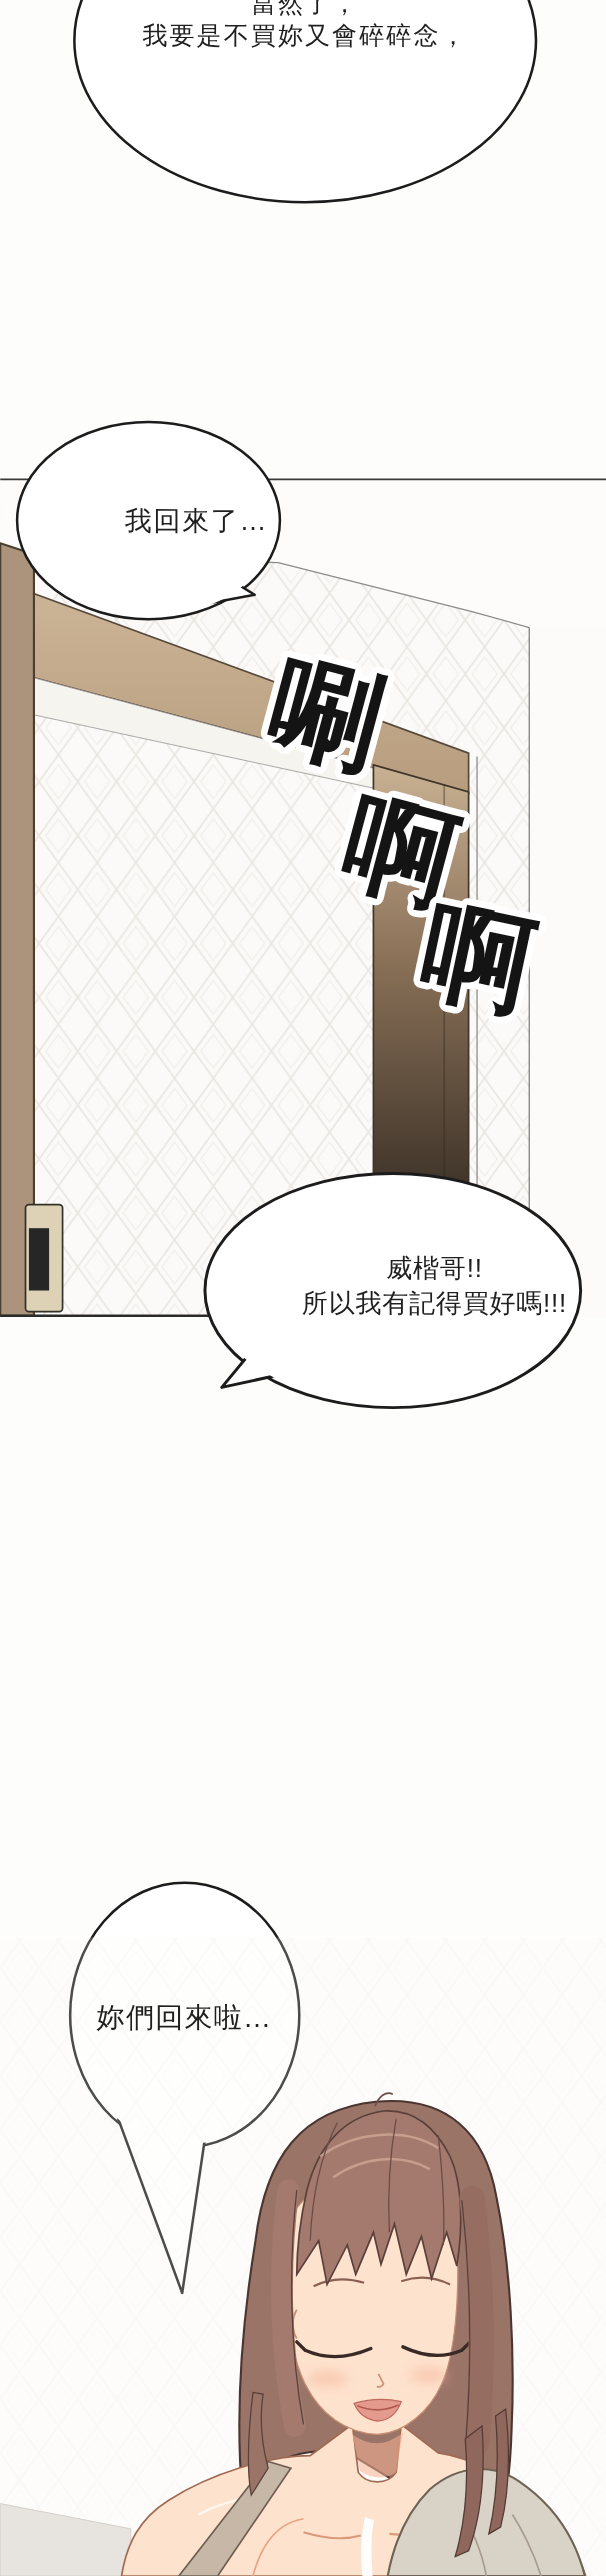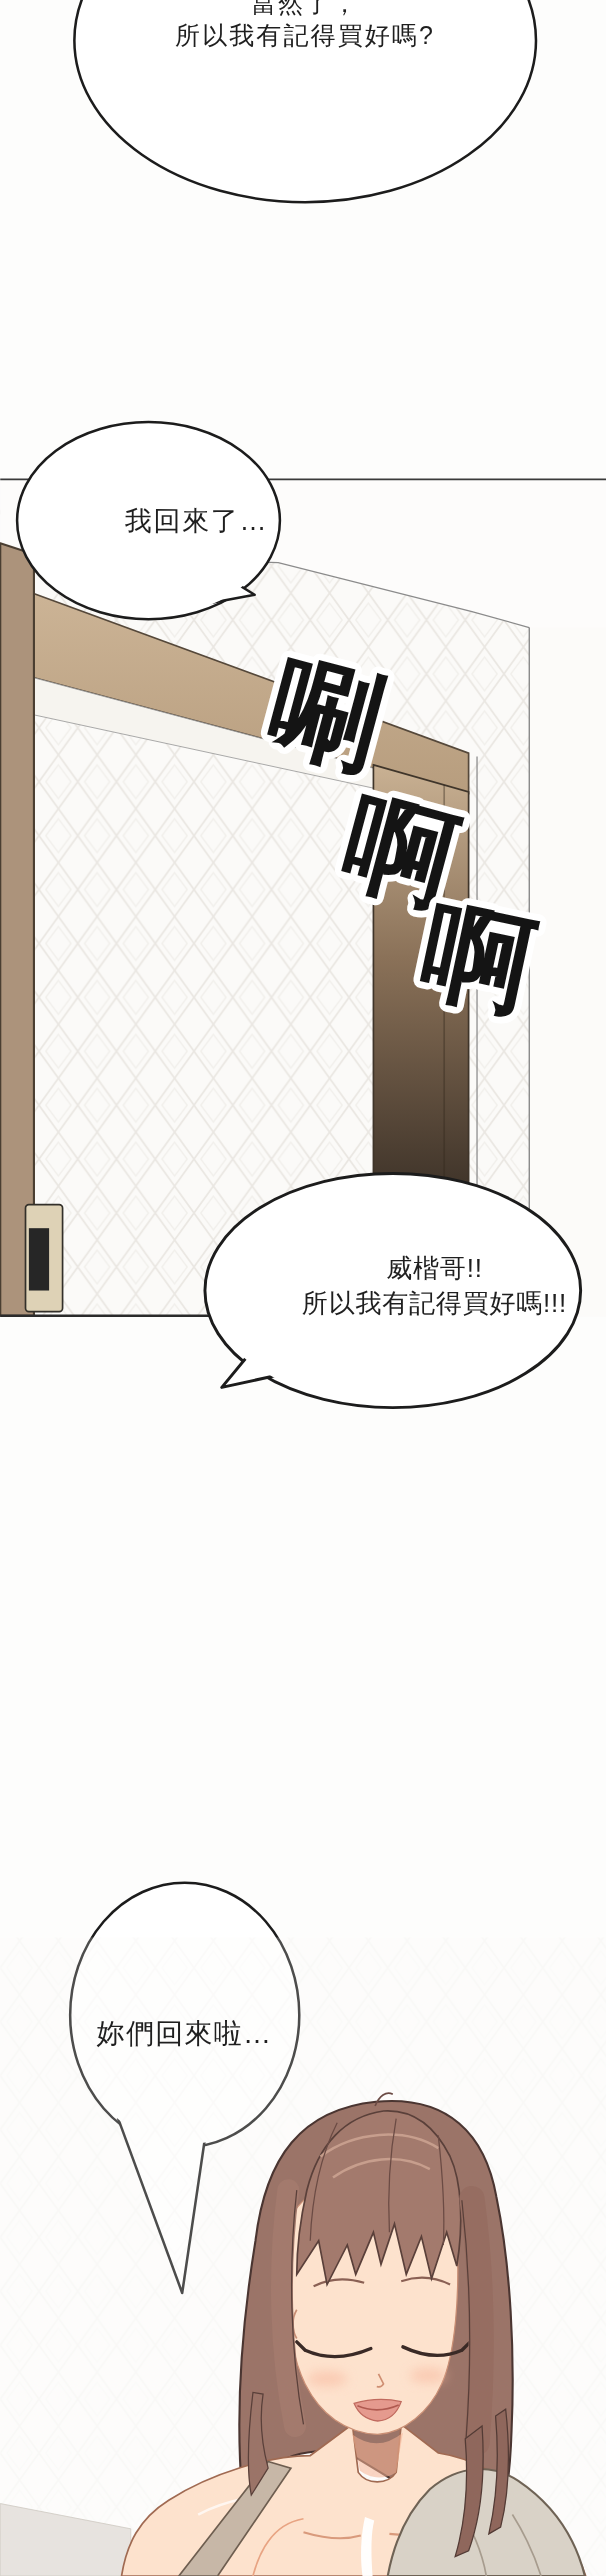--- a/index.html
+++ b/index.html
@@ -16,21 +16,21 @@
     position:absolute;
     display:flex;flex-direction:column;justify-content:center;align-items:center;
     text-align:center;
     color:#1f1f1f;
     font-family:"Liberation Sans", sans-serif;
   }
   .btext span{display:block;white-space:nowrap;}
   .t1{left:74px;top:-12.6px;width:462px;font-size:25px;line-height:32px;letter-spacing:2.1px;}
   .t2{left:17px;top:504px;width:263px;font-size:27px;line-height:35px;letter-spacing:1.7px;padding-left:48px;}
   .t3{left:219px;top:1251px;width:431px;font-size:26px;line-height:35px;letter-spacing:0.8px;}
-  .t4{left:71px;top:2000px;width:227px;font-size:28px;line-height:35px;letter-spacing:1.3px;margin-top:16px;}
+  .t4{left:71px;top:2000px;width:227px;font-size:28px;line-height:35px;letter-spacing:1.3px;}
   .sfx-text{
     font-family:"Liberation Sans", sans-serif;
     font-weight:bold;
     fill:#141414;
     stroke:#ffffff;
     stroke-width:16px;
     paint-order:stroke;
     stroke-linejoin:round;
   }
 </style>
@@ -165,21 +165,21 @@
                  M 520,2535 C 525,2580 528,2625 526,2665" fill="none" stroke="#6b4b44" stroke-width="1.5"></path>
         <path d="M 445,2500 C 450,2488 458,2482 466,2486" fill="none" stroke="#6b4b44" stroke-width="2"></path>
 
         <path d="M 433,2988 C 428,3010 427,3035 430,3058 L 442,3058 C 440,3030 440,3008 444,2992 Z" fill="#ffffff" opacity="0.95"></path>
       </g>
     </g>
   </svg>
 
   <div class="btext t1">
     <span>當然了，</span>
-    <span>所以我有記得買好嗎?</span>
+    <span>我要是不買妳又會碎碎念，</span>
   </div>
 
   <div class="btext t2">
     <span>我回來了…</span>
   </div>
 
   <div class="btext t3">
     <span>威楷哥!!</span>
     <span>所以我有記得買好嗎!!!</span>
   </div>

